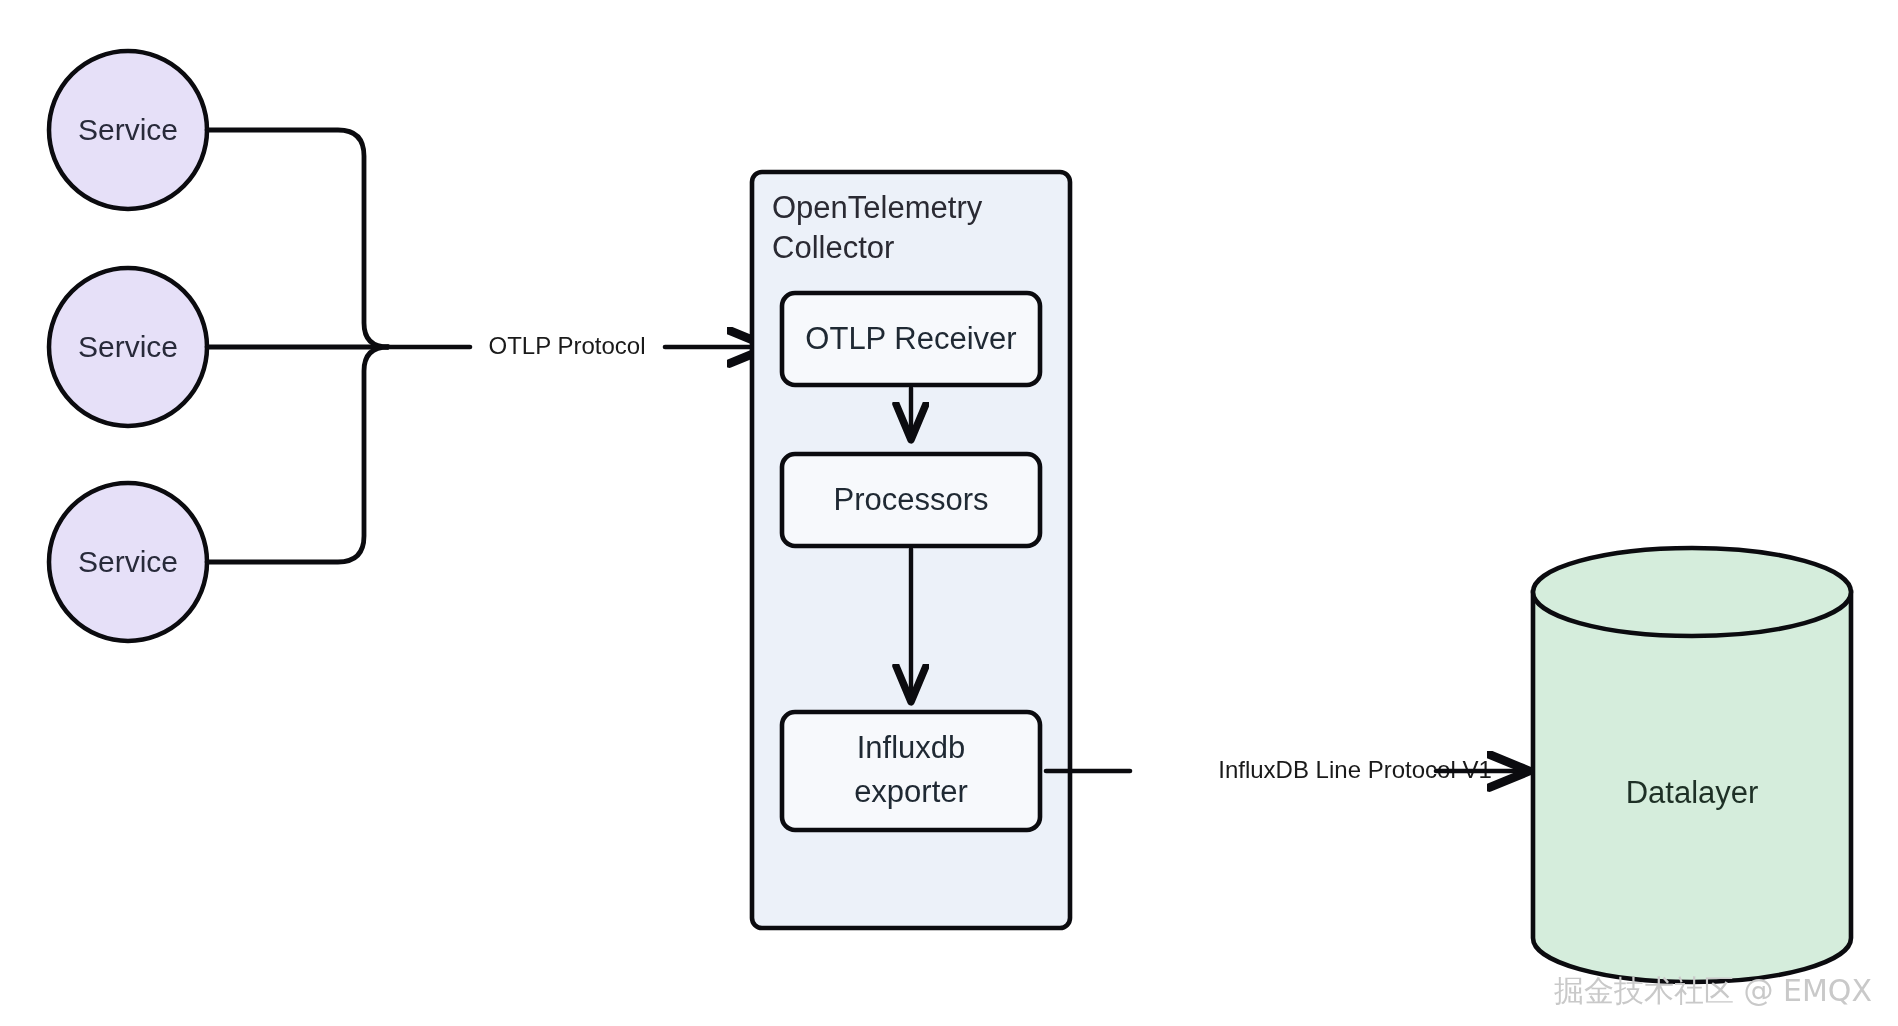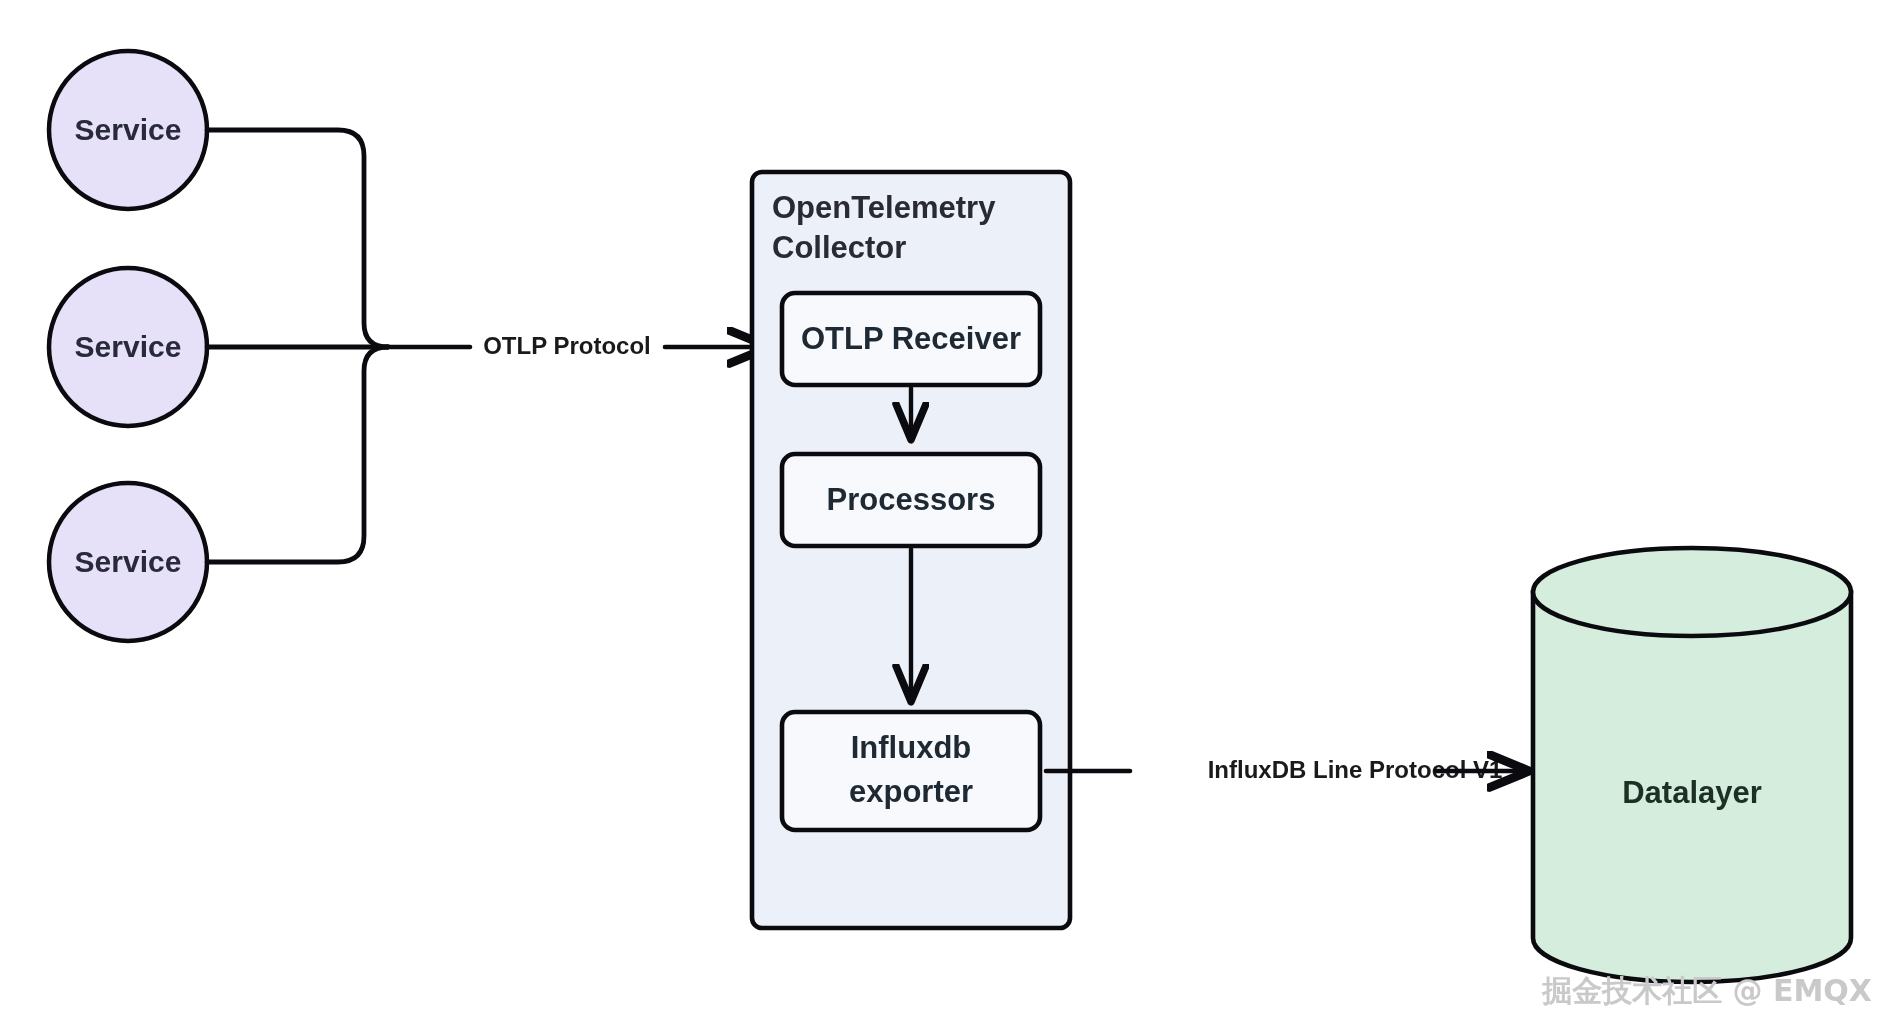--- a/index.html
+++ b/index.html
@@ -10,21 +10,20 @@
   }
   body {
     font-family: "Liberation Sans", "DejaVu Sans", sans-serif;
   }
   #diagram-root {
     position: relative;
     width: 1898px;
     height: 1026px;
     background: #ffffff;
     overflow: hidden;
-    font-weight: bold;
   }
   svg#diagram-canvas {
     position: absolute;
     top: 0;
     left: 0;
     width: 1898px;
     height: 1026px;
   }
   .node-label {
     font-family: "Liberation Sans", "DejaVu Sans", sans-serif;

